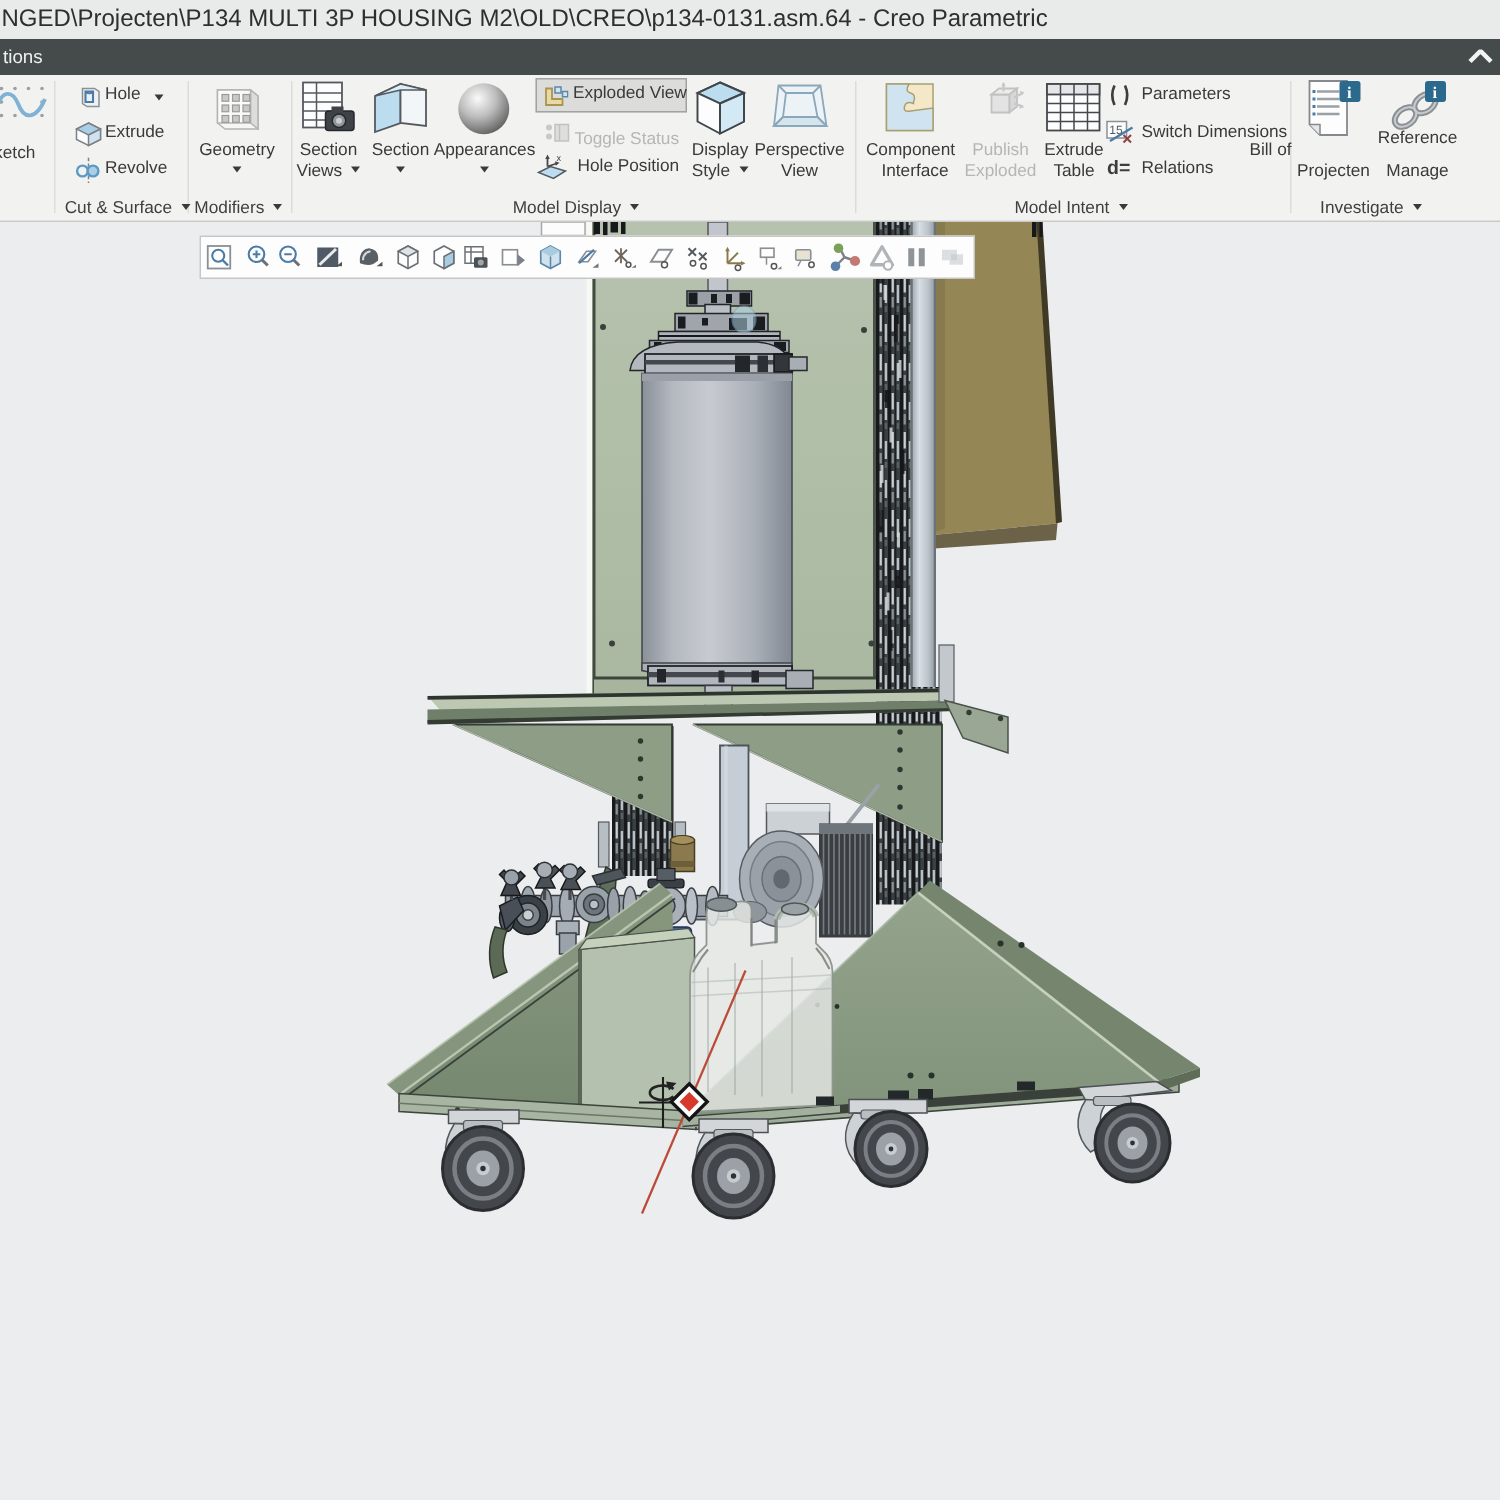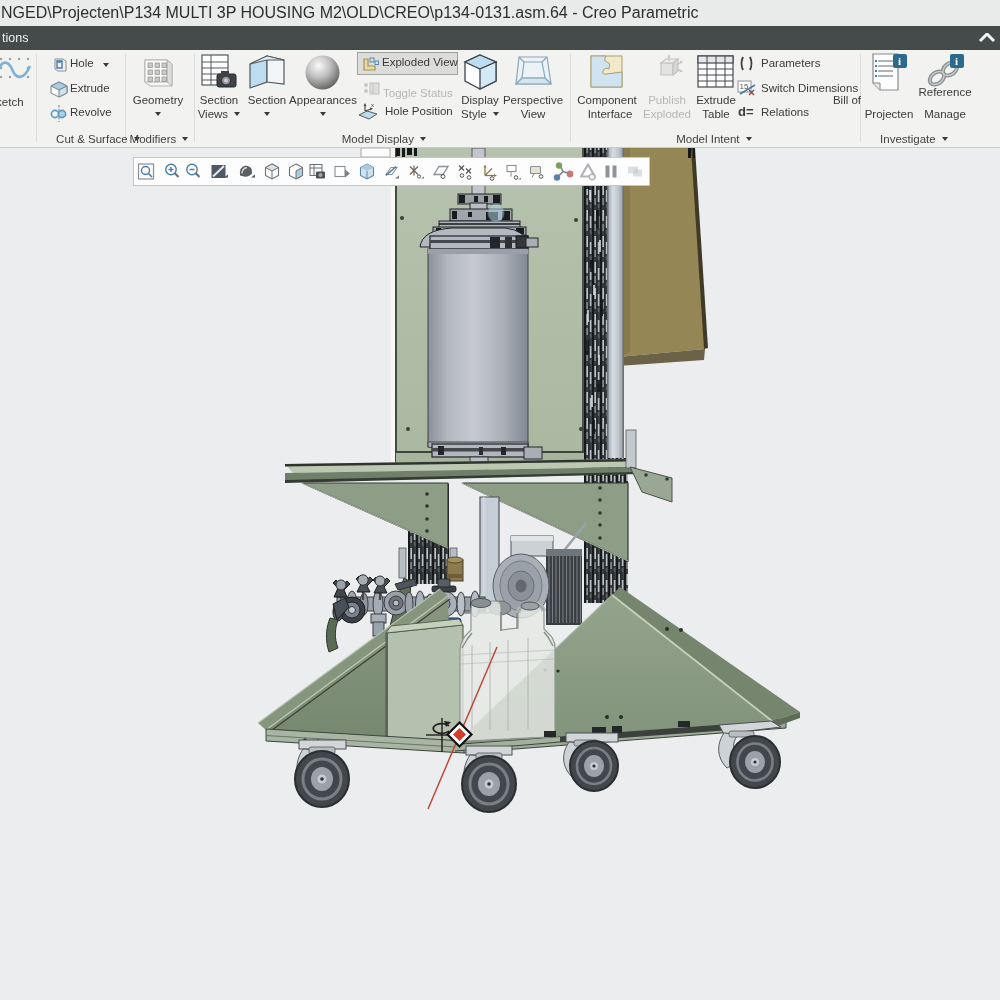--- a/index.html
+++ b/index.html
@@ -32,21 +32,21 @@
 <div class="sep" style="left:125px"></div>
 <div class="sep" style="left:194px"></div>
 <div class="sep" style="left:570px"></div>
 <div class="sep" style="left:860px"></div>
 
 <div class="rc" style="left:-24px;top:46px;width:60px">Sketch</div>
 <div class="rl" style="left:70px;top:7px">Hole</div>
     <div class="da" style="position:absolute;left:100px;top:13px"></div>
 <div class="rl" style="left:70px;top:32px">Extrude</div>
 <div class="rl" style="left:70px;top:56px">Revolve</div>
-<div class="grp" style="left:54px;width:88px">Cut &amp; Surface <span class="da"></span></div>
+<div class="grp" style="left:41px;width:88px">Cut &amp; Surface <span class="da"></span></div>
 <div class="rc" style="left:123px;top:44px;width:70px">Geometry</div>
 <div class="rc" style="left:123px;top:58px;width:70px"><span class="da" style="margin-left:0"></span></div>
 <div class="grp" style="left:126px;width:66px">Modifiers <span class="da"></span></div>
 <div class="rc" style="left:184px;top:44px;width:70px">Section</div>
 <div class="rc" style="left:184px;top:58px;width:70px">Views <span class="da"></span></div>
 <div class="rc" style="left:232px;top:44px;width:70px">Section</div>
 <div class="rc" style="left:232px;top:58px;width:70px"><span class="da" style="margin-left:0"></span></div>
 <div class="rc" style="left:288px;top:44px;width:70px">Appearances</div>
 <div class="rc" style="left:288px;top:58px;width:70px"><span class="da" style="margin-left:0"></span></div>
 <div style="position:absolute;left:357px;top:2px;width:99px;height:21px;background:#dcdcdb;border:1px solid #a2a2a2;"></div>

